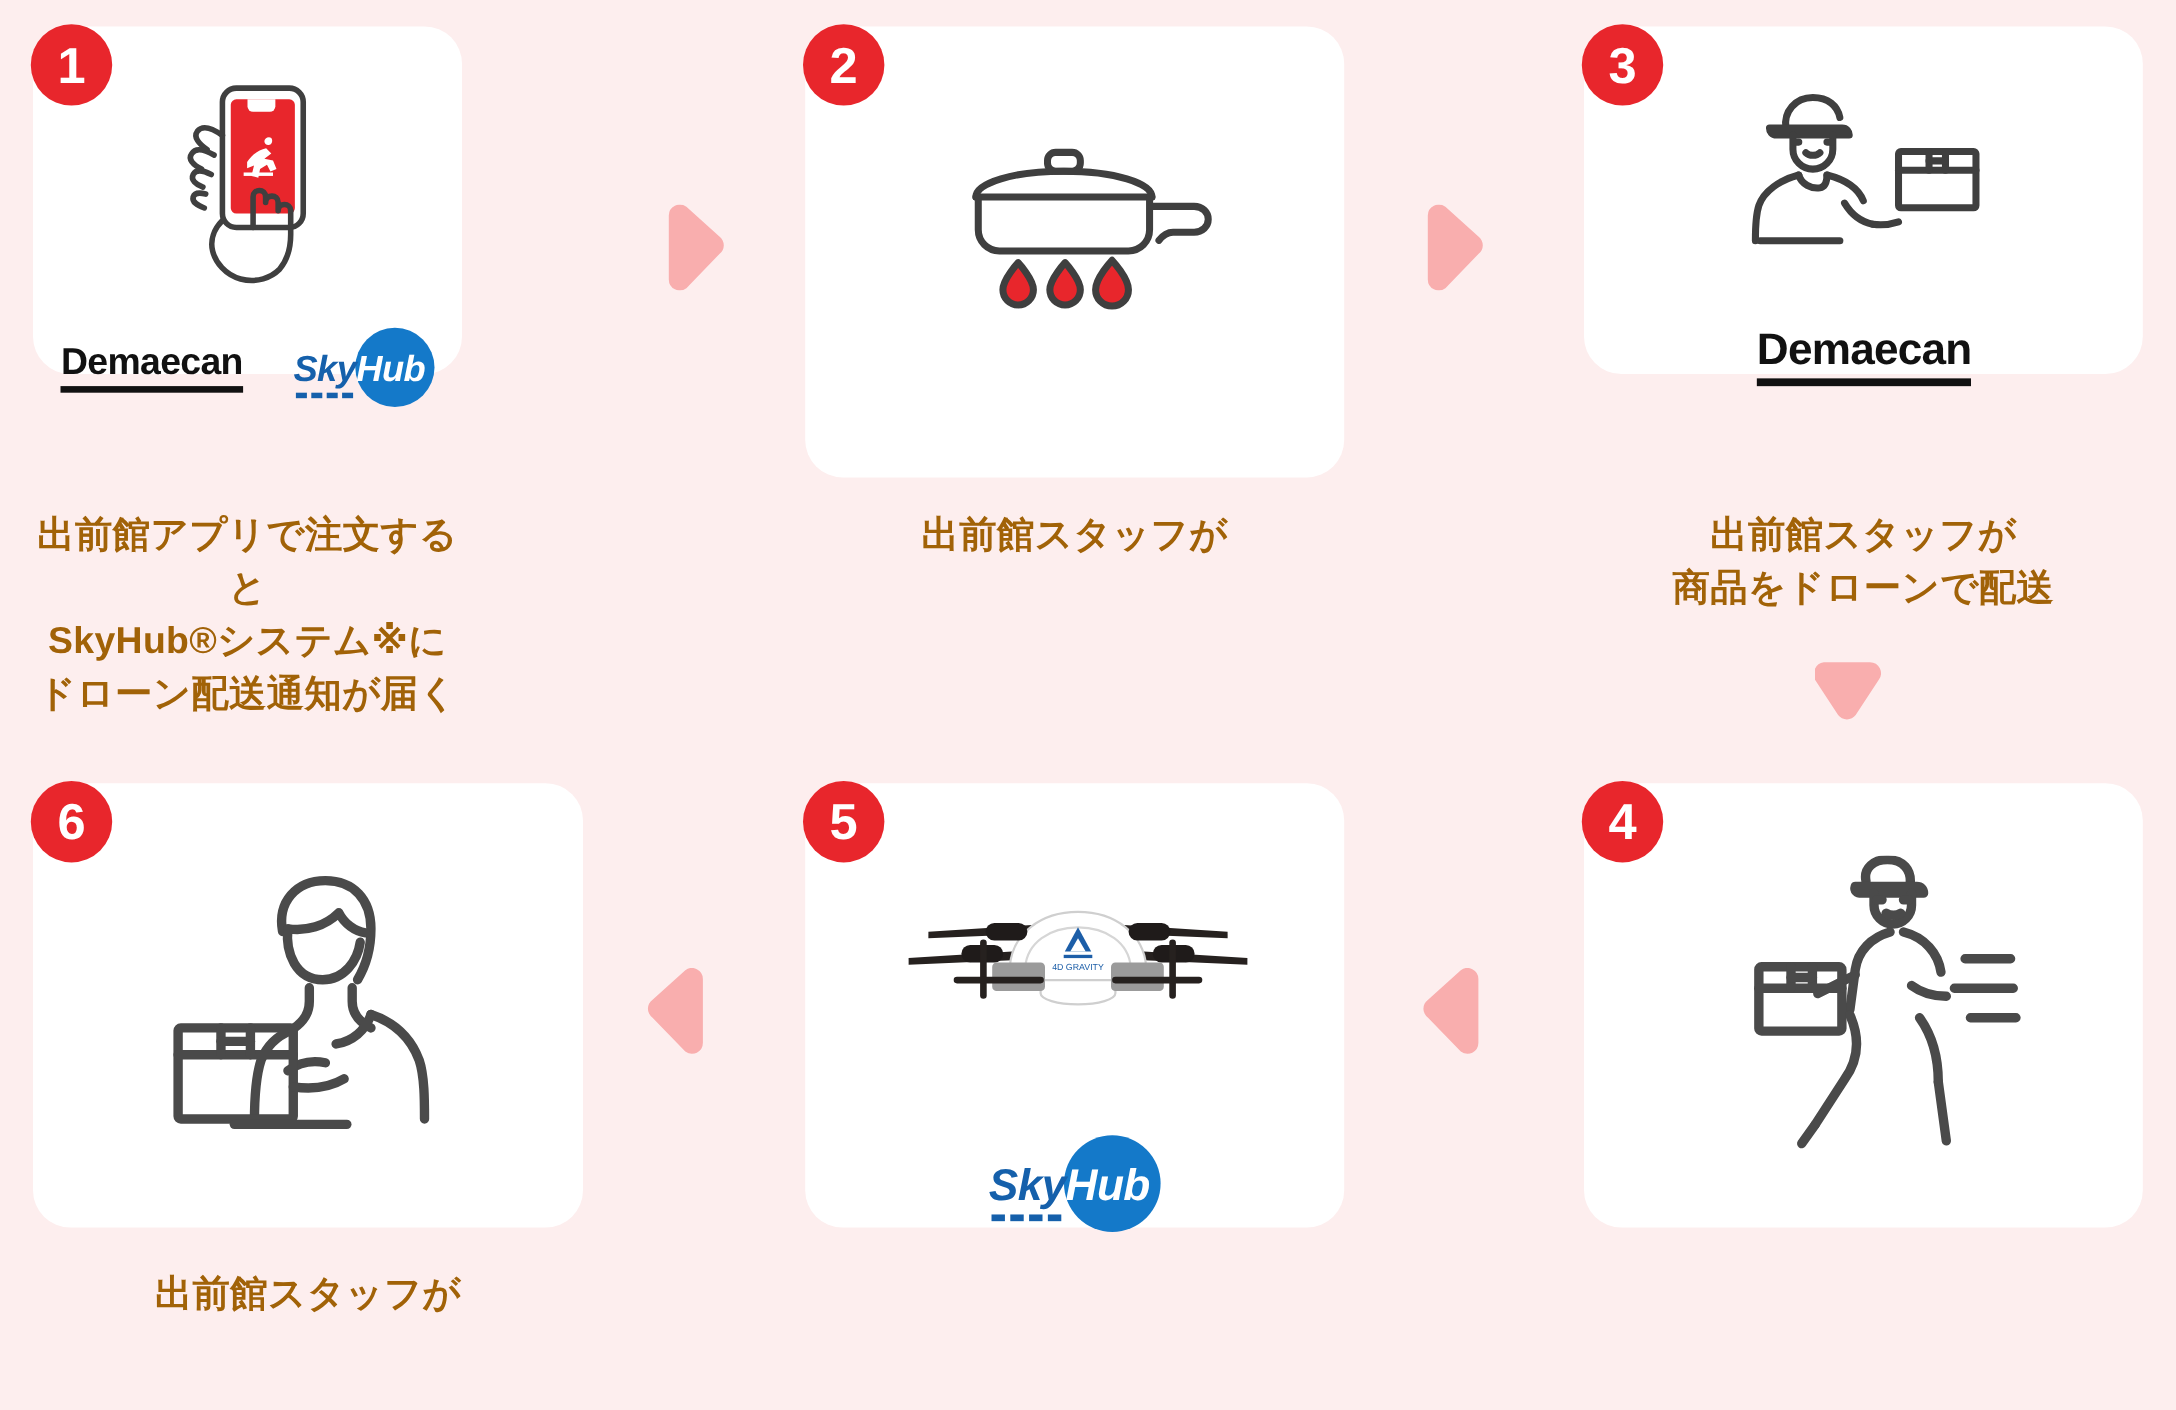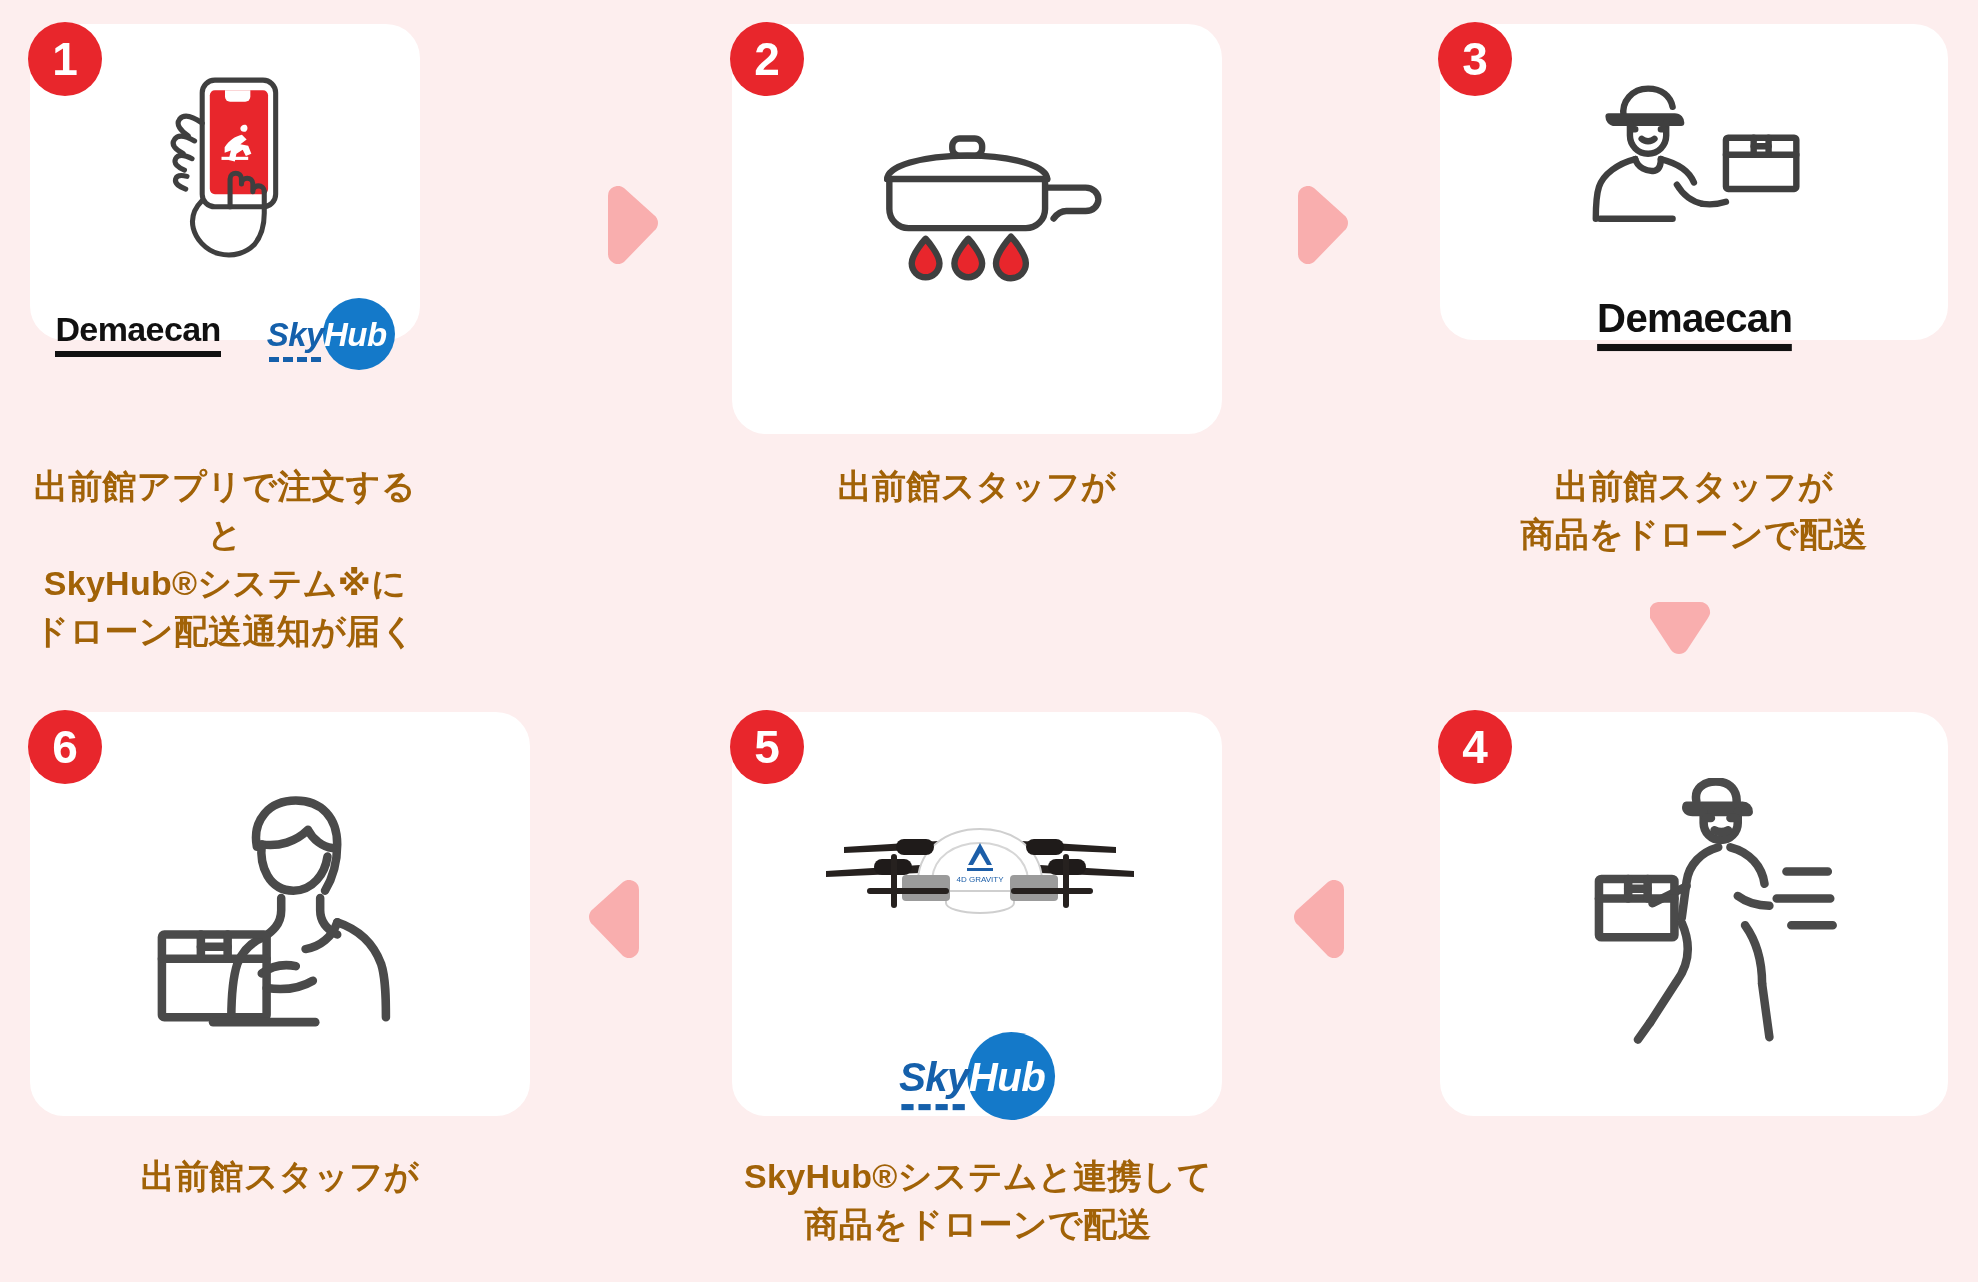--- a/index.html
+++ b/index.html
@@ -342,22 +342,20 @@
       </span>
       <span class="dashes">
           <i></i>
           <i></i>
           <i></i>
           <i></i>
         </span>
     </span>
   </div>
 
-  <div class="caption" style="left:700px; top:1152px; width:556px;">SkyHub®システムと連携して
-商品をドローンで配送</div>
 
   <div class="arrow" style="left:1290px; top:880px;">
     <svg width="62" height="78" viewBox="0 0 62 78">
       <path d="M54 10a10 10 0 0 0-16-8L8 29a10 10 0 0 0 0 16l30 31a10 10 0 0 0 16-8z" fill="#f9aeae"></path>
     </svg>
   </div>
 
   <div class="card" style="left:1440px; top:712px; width:508px; height:404px;"></div>
   <div class="badge" style="left:1438px; top:710px;">4</div>
 

